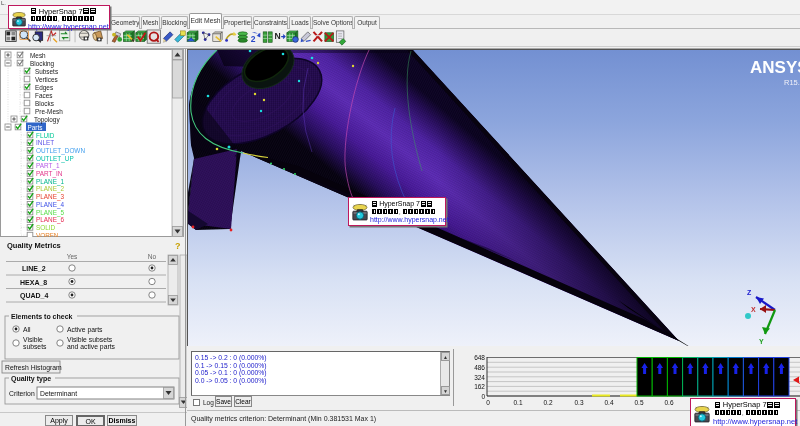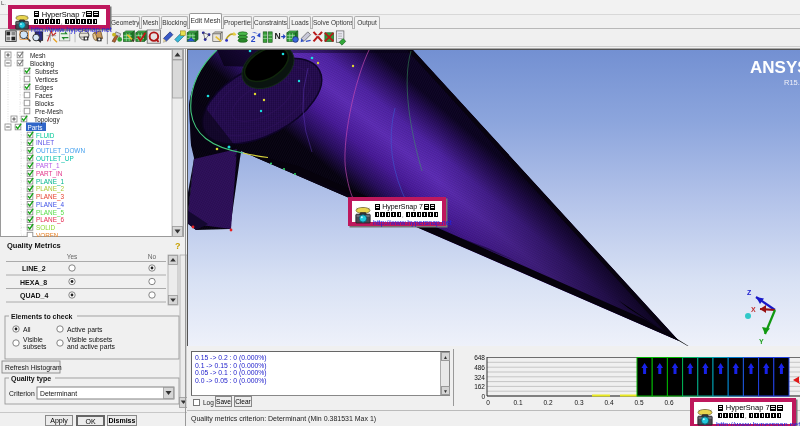--- a/index.html
+++ b/index.html
@@ -5,21 +5,21 @@
  font-family:"Liberation Sans",sans-serif;background:#f0f0f0;position:relative}
 *{box-sizing:border-box}
 .abs{position:absolute}
 .tab{position:absolute;top:16px;height:13px;border:1px solid #b0b0b0;border-bottom:none;
  border-radius:2px 2px 0 0;background:#f3f3f3;color:#333;font-size:6.5px;line-height:12px;text-align:center;white-space:nowrap;overflow:hidden}
 .tabsel{top:13px;height:16px;background:#fff;font-size:6.8px;border-color:#999;line-height:14px}
 .cj{display:inline-block;width:5.6px;height:6px;border:1px solid #000;vertical-align:-0.5px;margin:0 0.6px;
  background:repeating-linear-gradient(0deg,#000 0 1px,#eee 1px 2.1px)}
 .cj2{display:inline-block;width:4.6px;height:5px;border:0.8px solid #000;vertical-align:-0.5px;margin:0 0.5px;
  background:repeating-linear-gradient(90deg,#000 0 1px,#eee 1px 1.9px)}
-.wm{position:absolute;background:#fff;border:4px solid #be185d;box-shadow:1.5px 1.5px 0 #777;z-index:60}
+.wm{position:absolute;background:#fff;border:1px solid #be185d;box-shadow:1.5px 1.5px 0 #777;z-index:60}
 .wmurl{color:#2222dd;font-size:7.5px;white-space:nowrap}
 </style></head>
 <body>
 
 <div class="abs" style="left:0;top:0;width:800px;height:14px;background:#f2f2f2"></div>
 <div class="abs" style="left:0;top:14px;width:800px;height:1px;background:#d8d8d8"></div>
 <div class="abs" style="left:0;top:28px;width:800px;height:1px;background:#b8b8b8"></div>
 <div class="abs" style="left:0;top:29px;width:800px;height:17px;background:#f0f0f0"></div>
 <div class="abs" style="left:0;top:46px;width:800px;height:1px;background:#cfcfcf"></div>
 <div class="abs" style="left:0;top:48px;width:800px;height:1px;background:#a8a8a8"></div>

